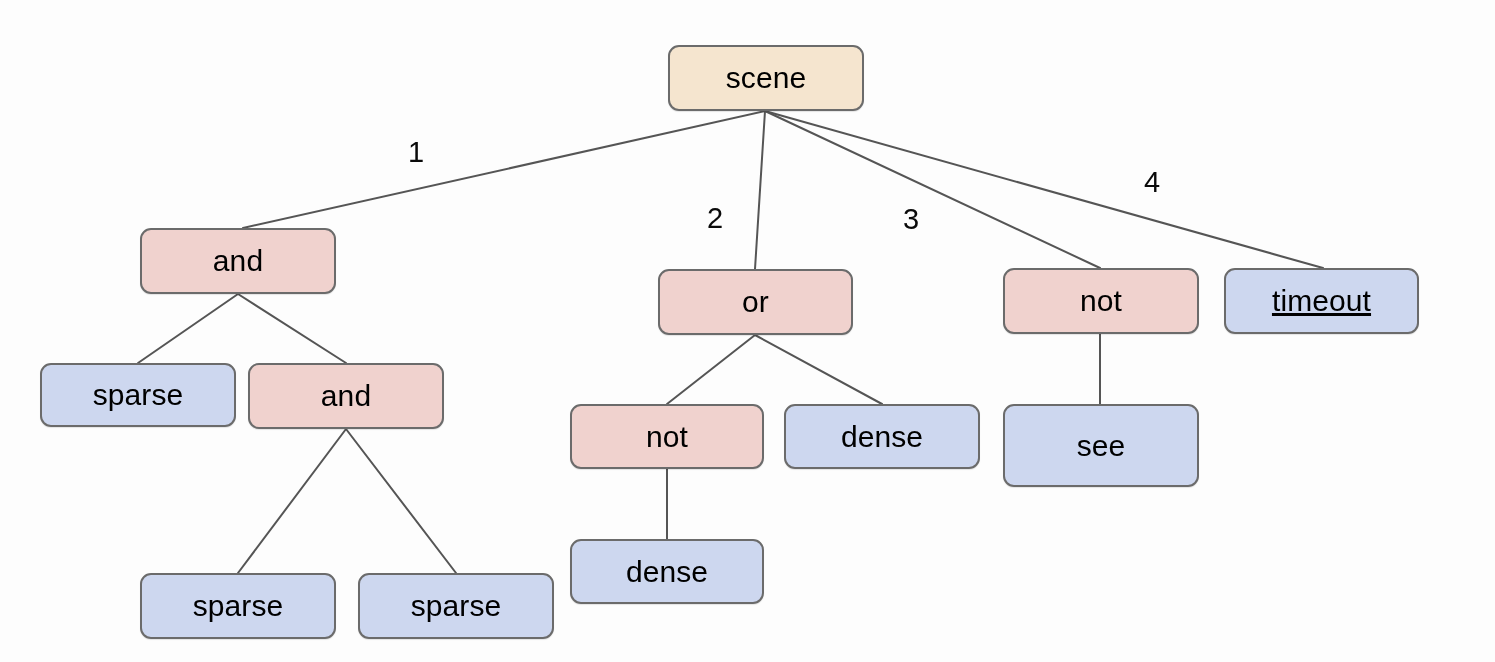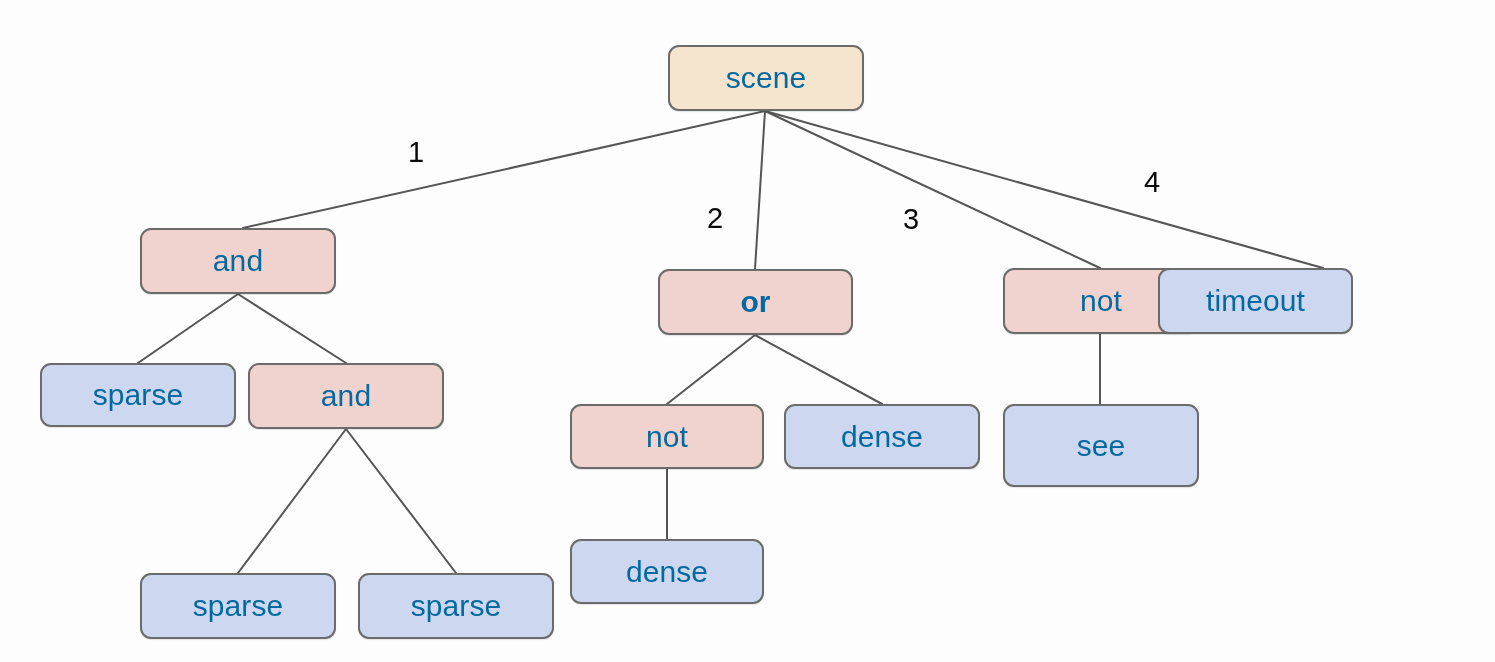--- a/index.html
+++ b/index.html
@@ -27,21 +27,21 @@
   .node {
     position: absolute;
     box-sizing: border-box;
     display: flex;
     align-items: center;
     justify-content: center;
     border: 2px solid #6b6b6b;
     border-radius: 11px;
     font-size: 30px;
     line-height: 1;
-    color: #0369a1;
+    color: #000000;
     letter-spacing: 0.1px;
     white-space: nowrap;
     box-shadow: 0 1px 1px rgba(0,0,0,0.10);
   }
   .node-root    { background: #f5e5cf; }
   .node-op      { background: #f0d2ce; }
   .node-leaf    { background: #cdd7ef; }
   .edge-label {
     position: absolute;
     font-size: 29px;
@@ -65,23 +65,23 @@
       <line x1="346" y1="429" x2="238" y2="573" stroke="#555555" stroke-width="2" stroke-linecap="round"></line>
       <line x1="346" y1="429" x2="456" y2="573" stroke="#555555" stroke-width="2" stroke-linecap="round"></line>
       <line x1="755" y1="335" x2="667" y2="404" stroke="#555555" stroke-width="2" stroke-linecap="round"></line>
       <line x1="755" y1="335" x2="882" y2="404" stroke="#555555" stroke-width="2" stroke-linecap="round"></line>
       <line x1="667" y1="469" x2="667" y2="539" stroke="#555555" stroke-width="2" stroke-linecap="round"></line>
       <line x1="1100" y1="334" x2="1100" y2="404" stroke="#555555" stroke-width="2" stroke-linecap="round"></line>
     </svg>
   <div id="node-layer">
       <div class="node node-root" style="left: 668px; top: 45px; width: 196px; height: 66px;">scene</div>
       <div class="node node-op" style="left: 140px; top: 228px; width: 196px; height: 66px;">and</div>
-      <div class="node node-op" style="left: 658px; top: 269px; width: 195px; height: 66px; font-weight: bold;">or</div>
+      <div class="node node-op" style="left: 658px; top: 269px; width: 195px; height: 66px;">or</div>
       <div class="node node-op" style="left: 1003px; top: 268px; width: 196px; height: 66px;">not</div>
-      <div class="node node-leaf" style="left: 1158px; top: 268px; width: 195px; height: 66px;">timeout</div>
+      <div class="node node-leaf" style="left: 1224px; top: 268px; width: 195px; height: 66px; text-decoration: underline;">timeout</div>
       <div class="node node-leaf" style="left: 40px; top: 363px; width: 196px; height: 64px;">sparse</div>
       <div class="node node-op" style="left: 248px; top: 363px; width: 196px; height: 66px;">and</div>
       <div class="node node-op" style="left: 570px; top: 404px; width: 194px; height: 65px;">not</div>
       <div class="node node-leaf" style="left: 784px; top: 404px; width: 196px; height: 65px;">dense</div>
       <div class="node node-leaf" style="left: 1003px; top: 404px; width: 196px; height: 83px;">see</div>
       <div class="node node-leaf" style="left: 570px; top: 539px; width: 194px; height: 65px;">dense</div>
       <div class="node node-leaf" style="left: 140px; top: 573px; width: 196px; height: 66px;">sparse</div>
       <div class="node node-leaf" style="left: 358px; top: 573px; width: 196px; height: 66px;">sparse</div>
     </div>
   <div id="label-layer">

